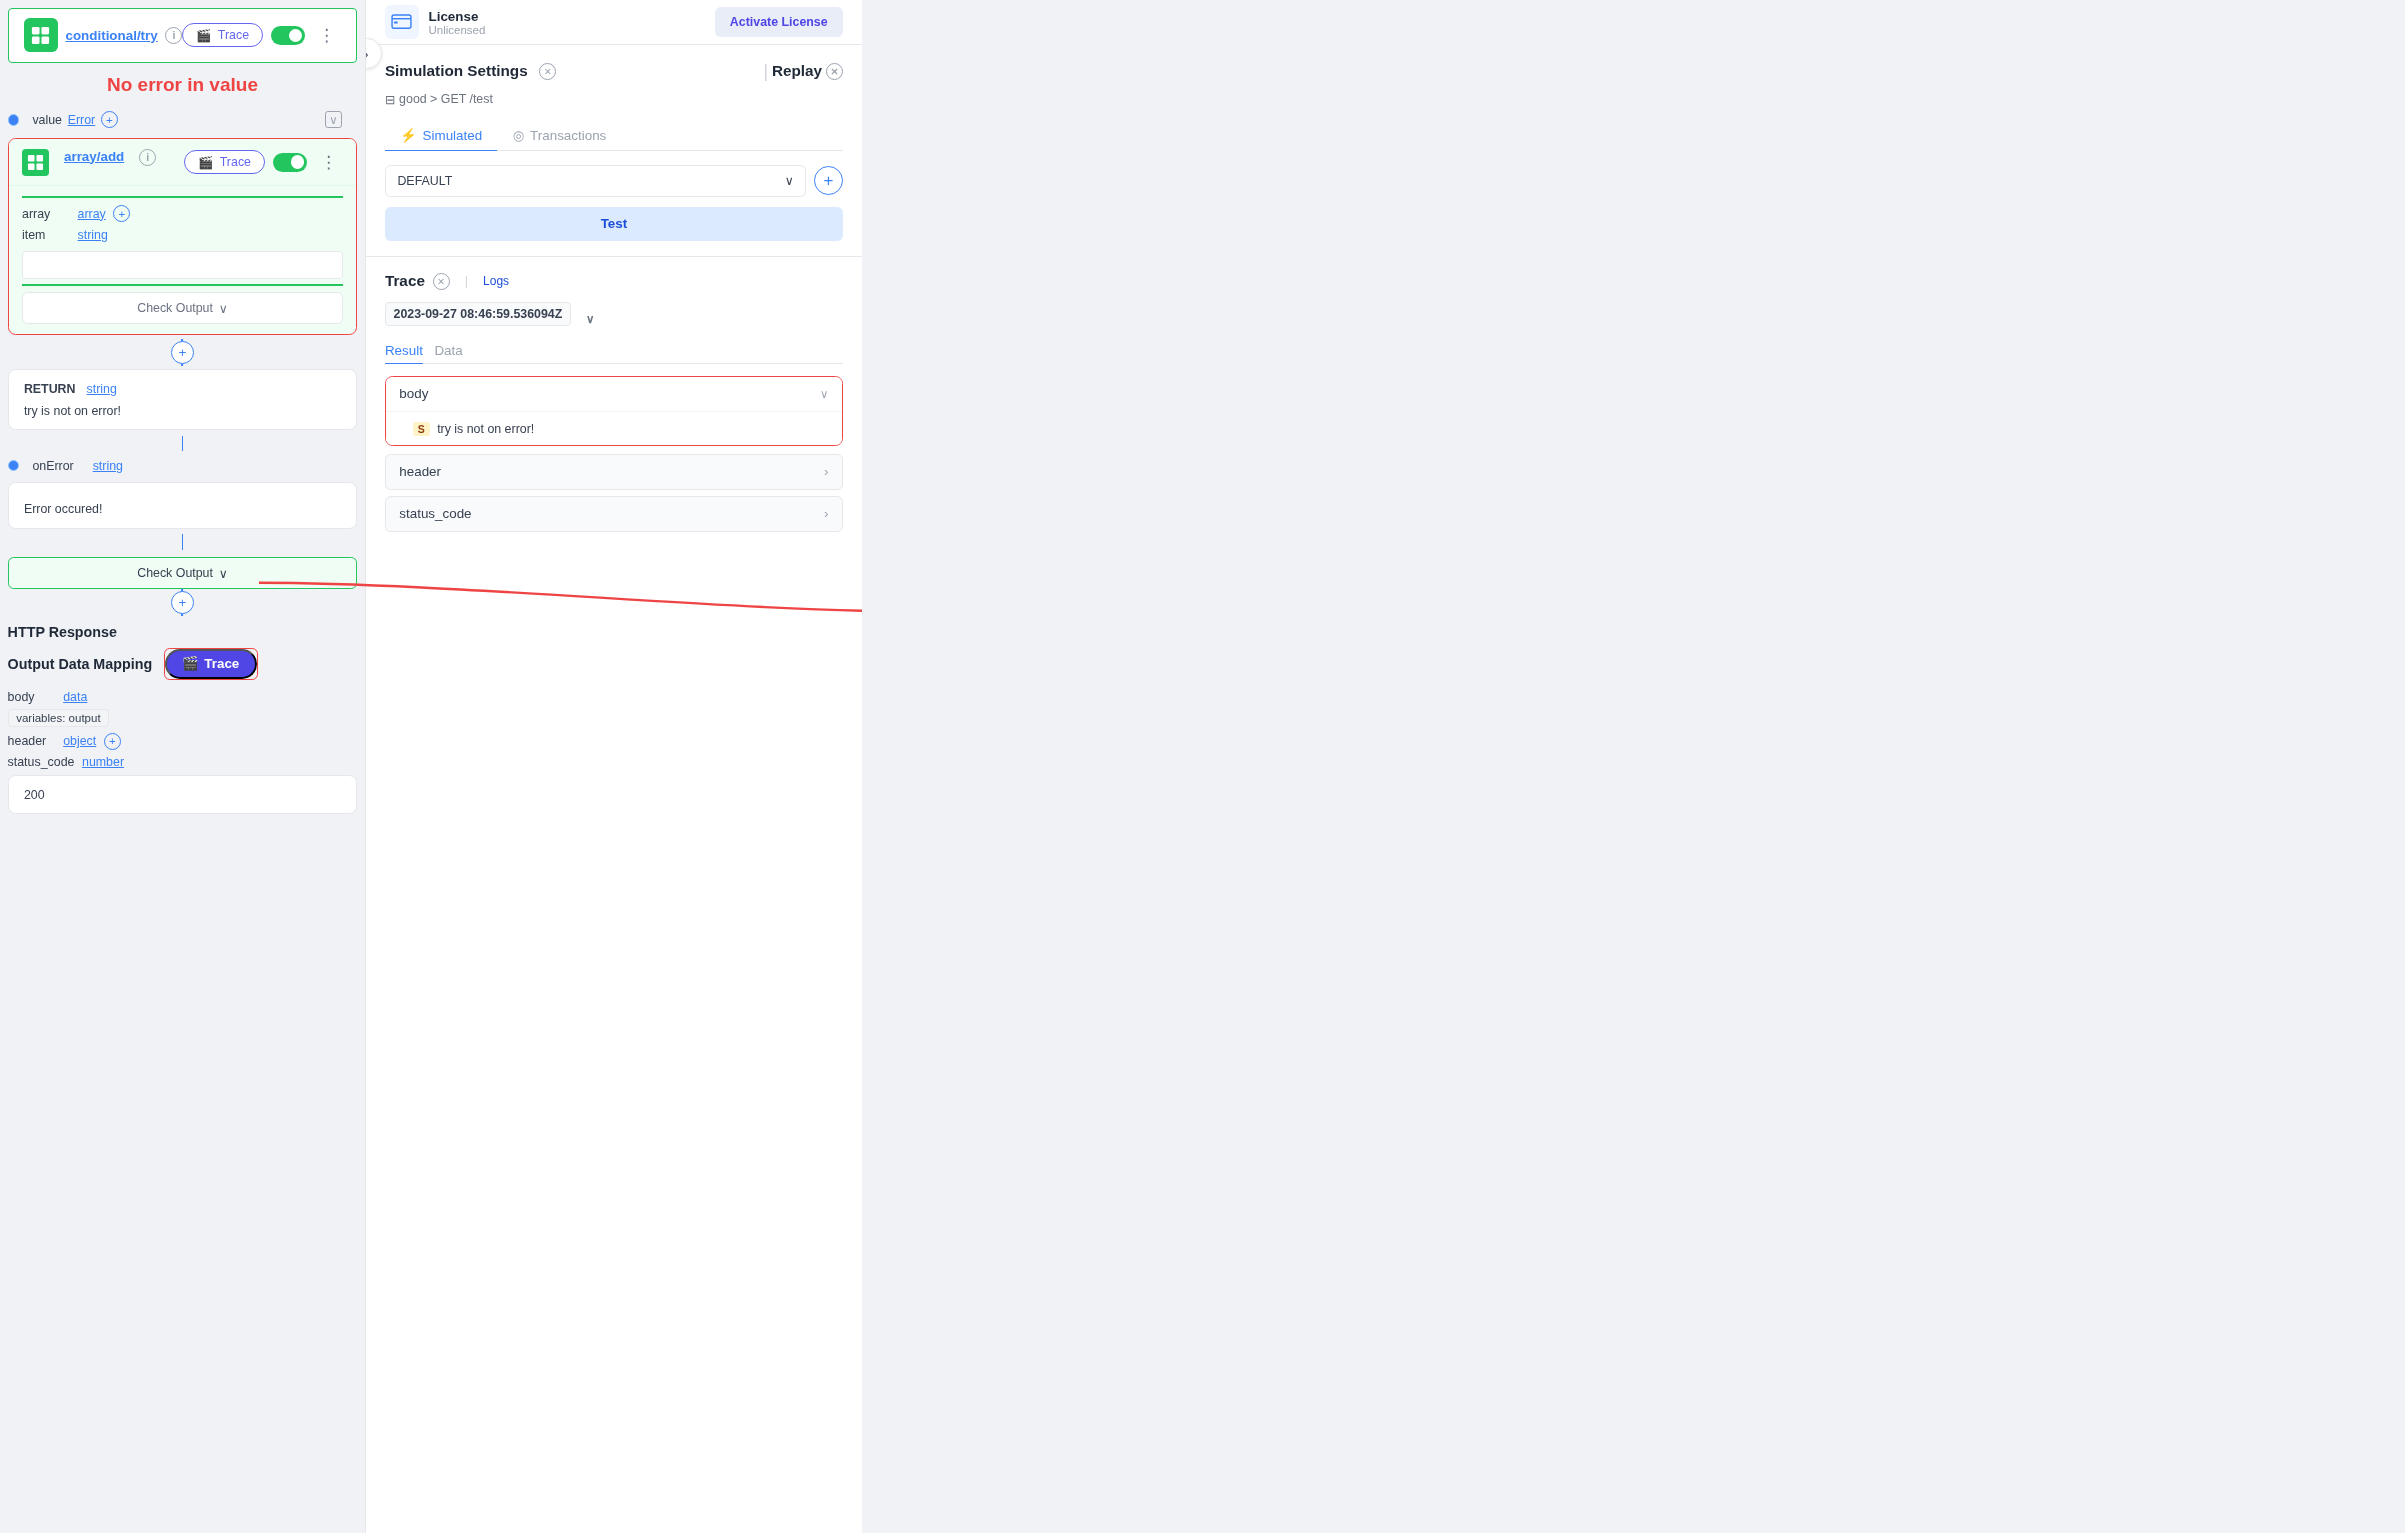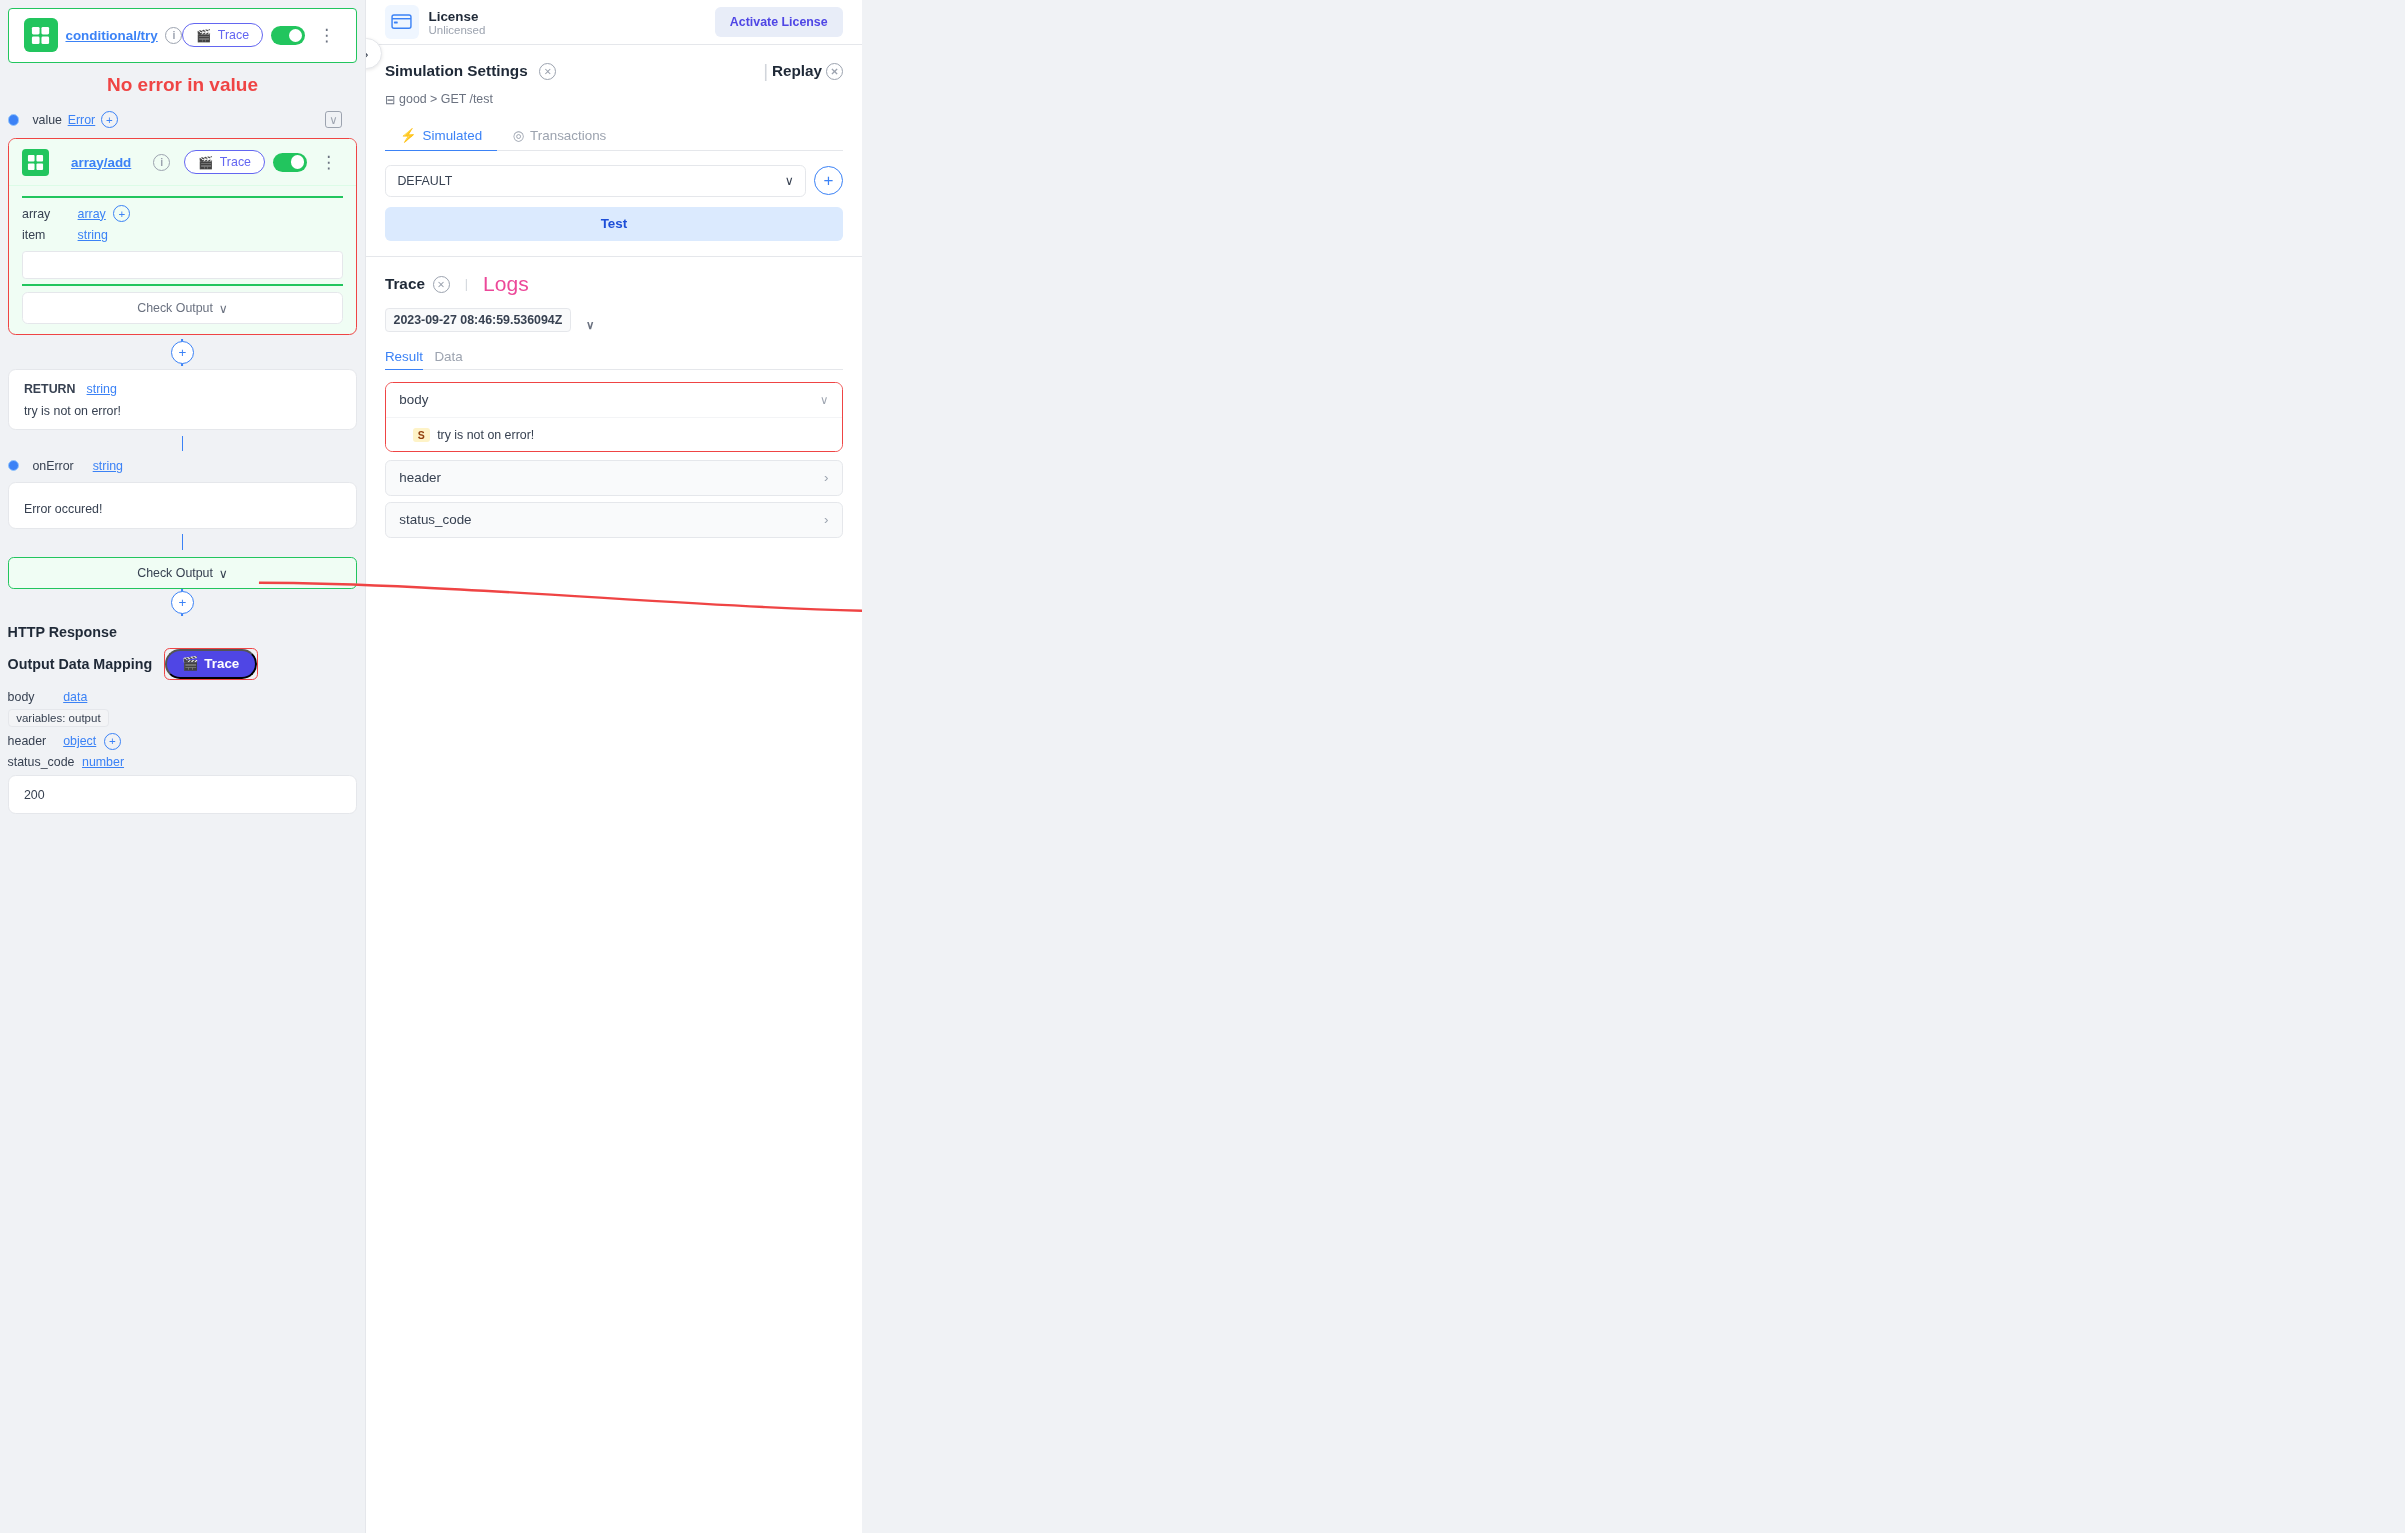--- a/index.html
+++ b/index.html
@@ -481,22 +481,22 @@
       gap: 7.6px;
       margin-bottom: 11.5px;
     }
     .trace-tab-active {
       color: #1f2937;
       font-weight: 700;
       font-size: 15.3px;
       cursor: pointer;
     }
     .trace-tab-inactive {
-      color: #ec4899;
-      font-size: 21px;
+      color: #1d4ed8;
+      font-size: 12px;
       cursor: pointer;
     }
     .timestamp-row {
       display: flex;
       align-items: flex-end;
       gap: 15px;
       margin-bottom: 11.5px;
       font-weight: bold;
     }
     .timestamp {
@@ -654,21 +654,21 @@
         <div class="plus-circle">+</div>
       </div>
       <div style="flex:1; display:flex; justify-content:flex-end; padding-right:15.3px;">
         <div style="width:17px; height:17px; border:1px solid #9ca3af; border-radius:2.9px; display:flex; align-items:center; justify-content:center; color:#9ca3af; font-size:11.5px; cursor:pointer;">∨</div>
       </div>
     </div>
 
     <div class="inner-card-red">
 
       <div class="card-header">
-        <div style="display:flex; align-items:center; gap:22px;">
+        <div style="display:flex; gap:15px;">
           <div style="width:27px; height:27px; background:#22c55e; border-radius:3.8px; display:flex; align-items:center; justify-content:center;">
             <svg width="17" height="17" viewBox="0 0 18 18" fill="none">
               <rect x="1" y="1" width="7" height="7" rx="1" fill="white"></rect>
               <rect x="10" y="1" width="7" height="7" rx="1" fill="white"></rect>
               <rect x="1" y="10" width="7" height="7" rx="1" fill="white"></rect>
               <rect x="10" y="10" width="7" height="7" rx="1" fill="white"></rect>
             </svg>
           </div>
           <span class="top-bar-title">array/add</span>
           <div class="info-icon">i</div>

